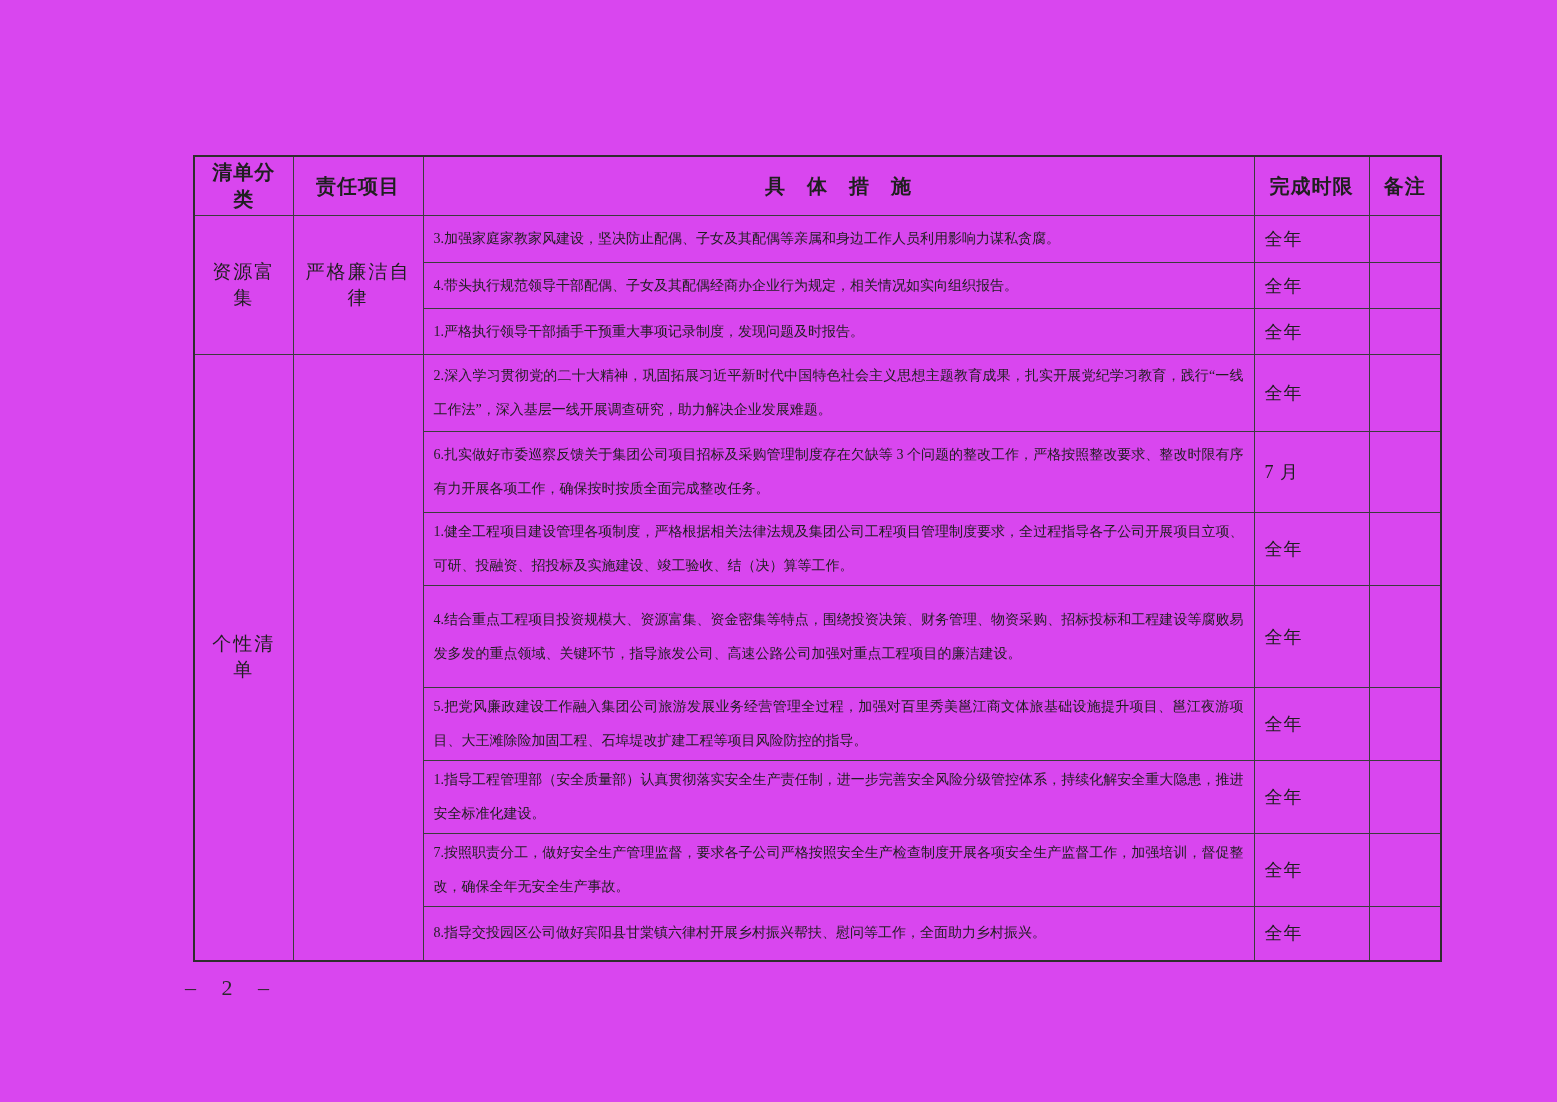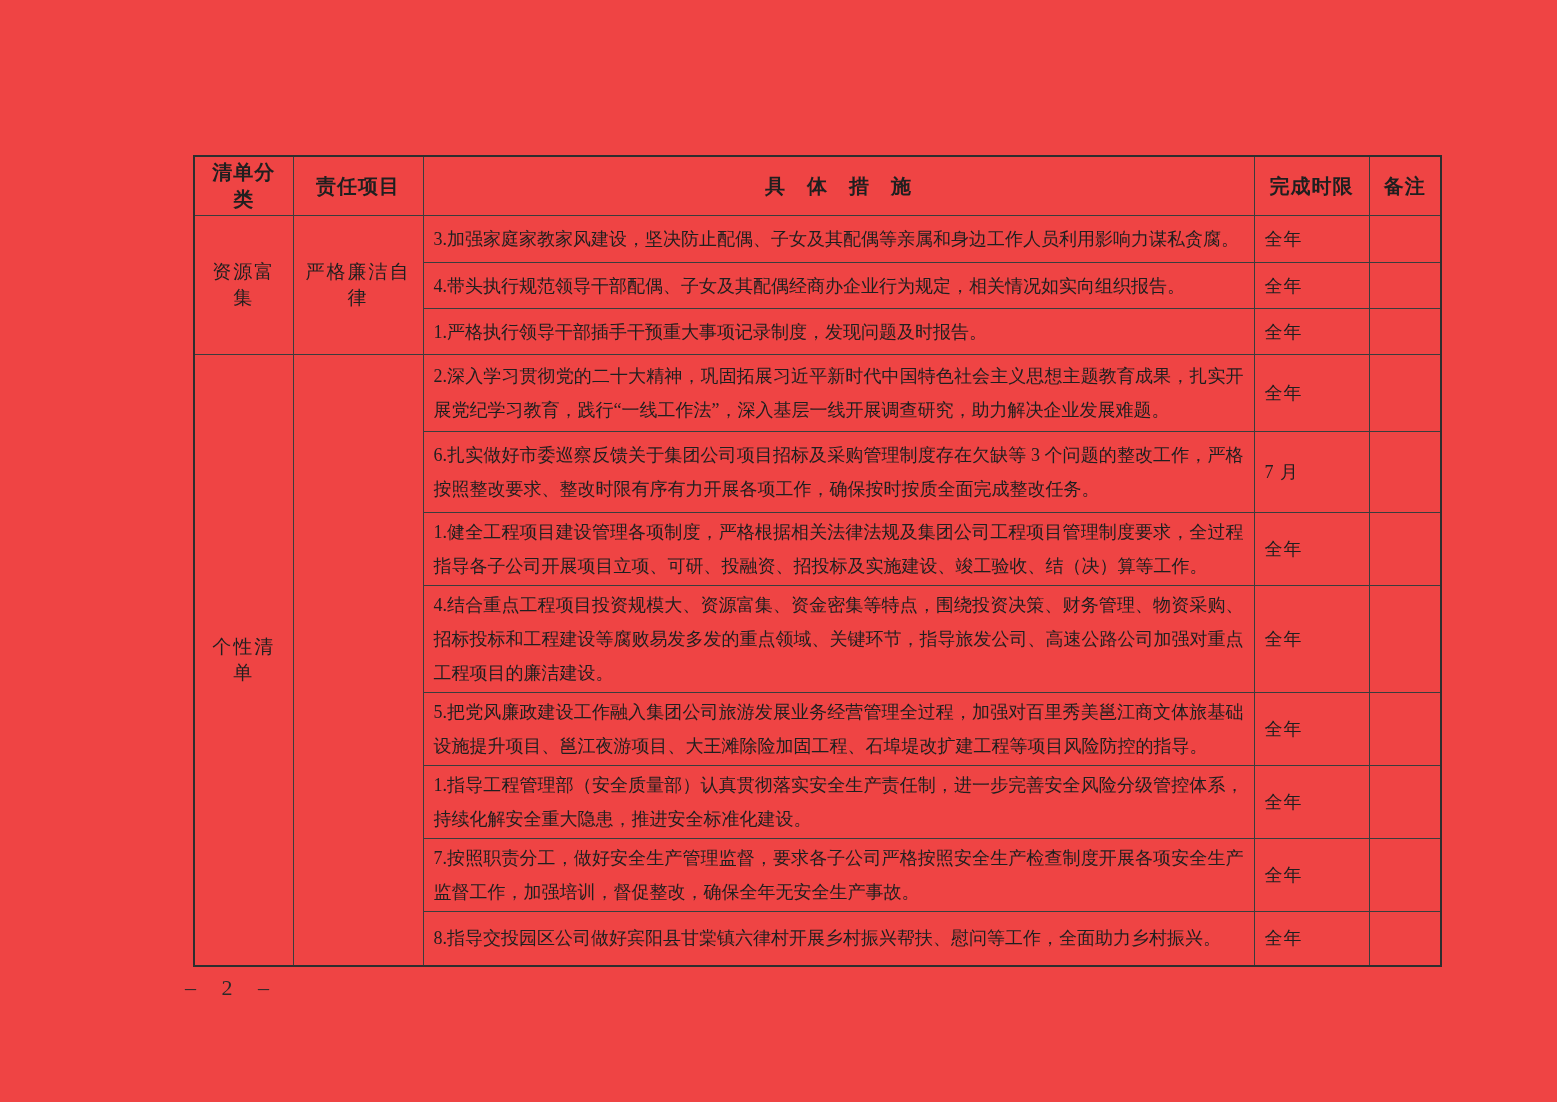--- a/index.html
+++ b/index.html
@@ -9,21 +9,21 @@
     height: 1102px;
     background: #ffffff;
     overflow: hidden;
     font-family: "Liberation Serif", "DejaVu Serif", serif;
     color: #1f1f1f;
   }
   .page {
     position: relative;
     width: 1557px;
     height: 1102px;
-    background: #ef4444;
+    background: #d946ef;
   }
   table.doc-table {
     position: absolute;
     left: 193px;
     top: 155px;
     width: 1247px;
     border-collapse: collapse;
     table-layout: fixed;
     background: transparent;
   }
@@ -42,21 +42,21 @@
     text-align: center;
     letter-spacing: 1px;
     padding: 6px 2px;
   }
   td.cat, td.proj {
     font-size: 19px;
     text-align: center;
     letter-spacing: 2px;
   }
   td.measure {
-    font-size: 18px;
+    font-size: 14px;
     line-height: 34px;
     text-align: justify;
     text-justify: inter-ideograph;
     padding: 4px 12px;
   }
   td.deadline {
     font-size: 18px;
     text-align: left;
     letter-spacing: 1px;
   }

